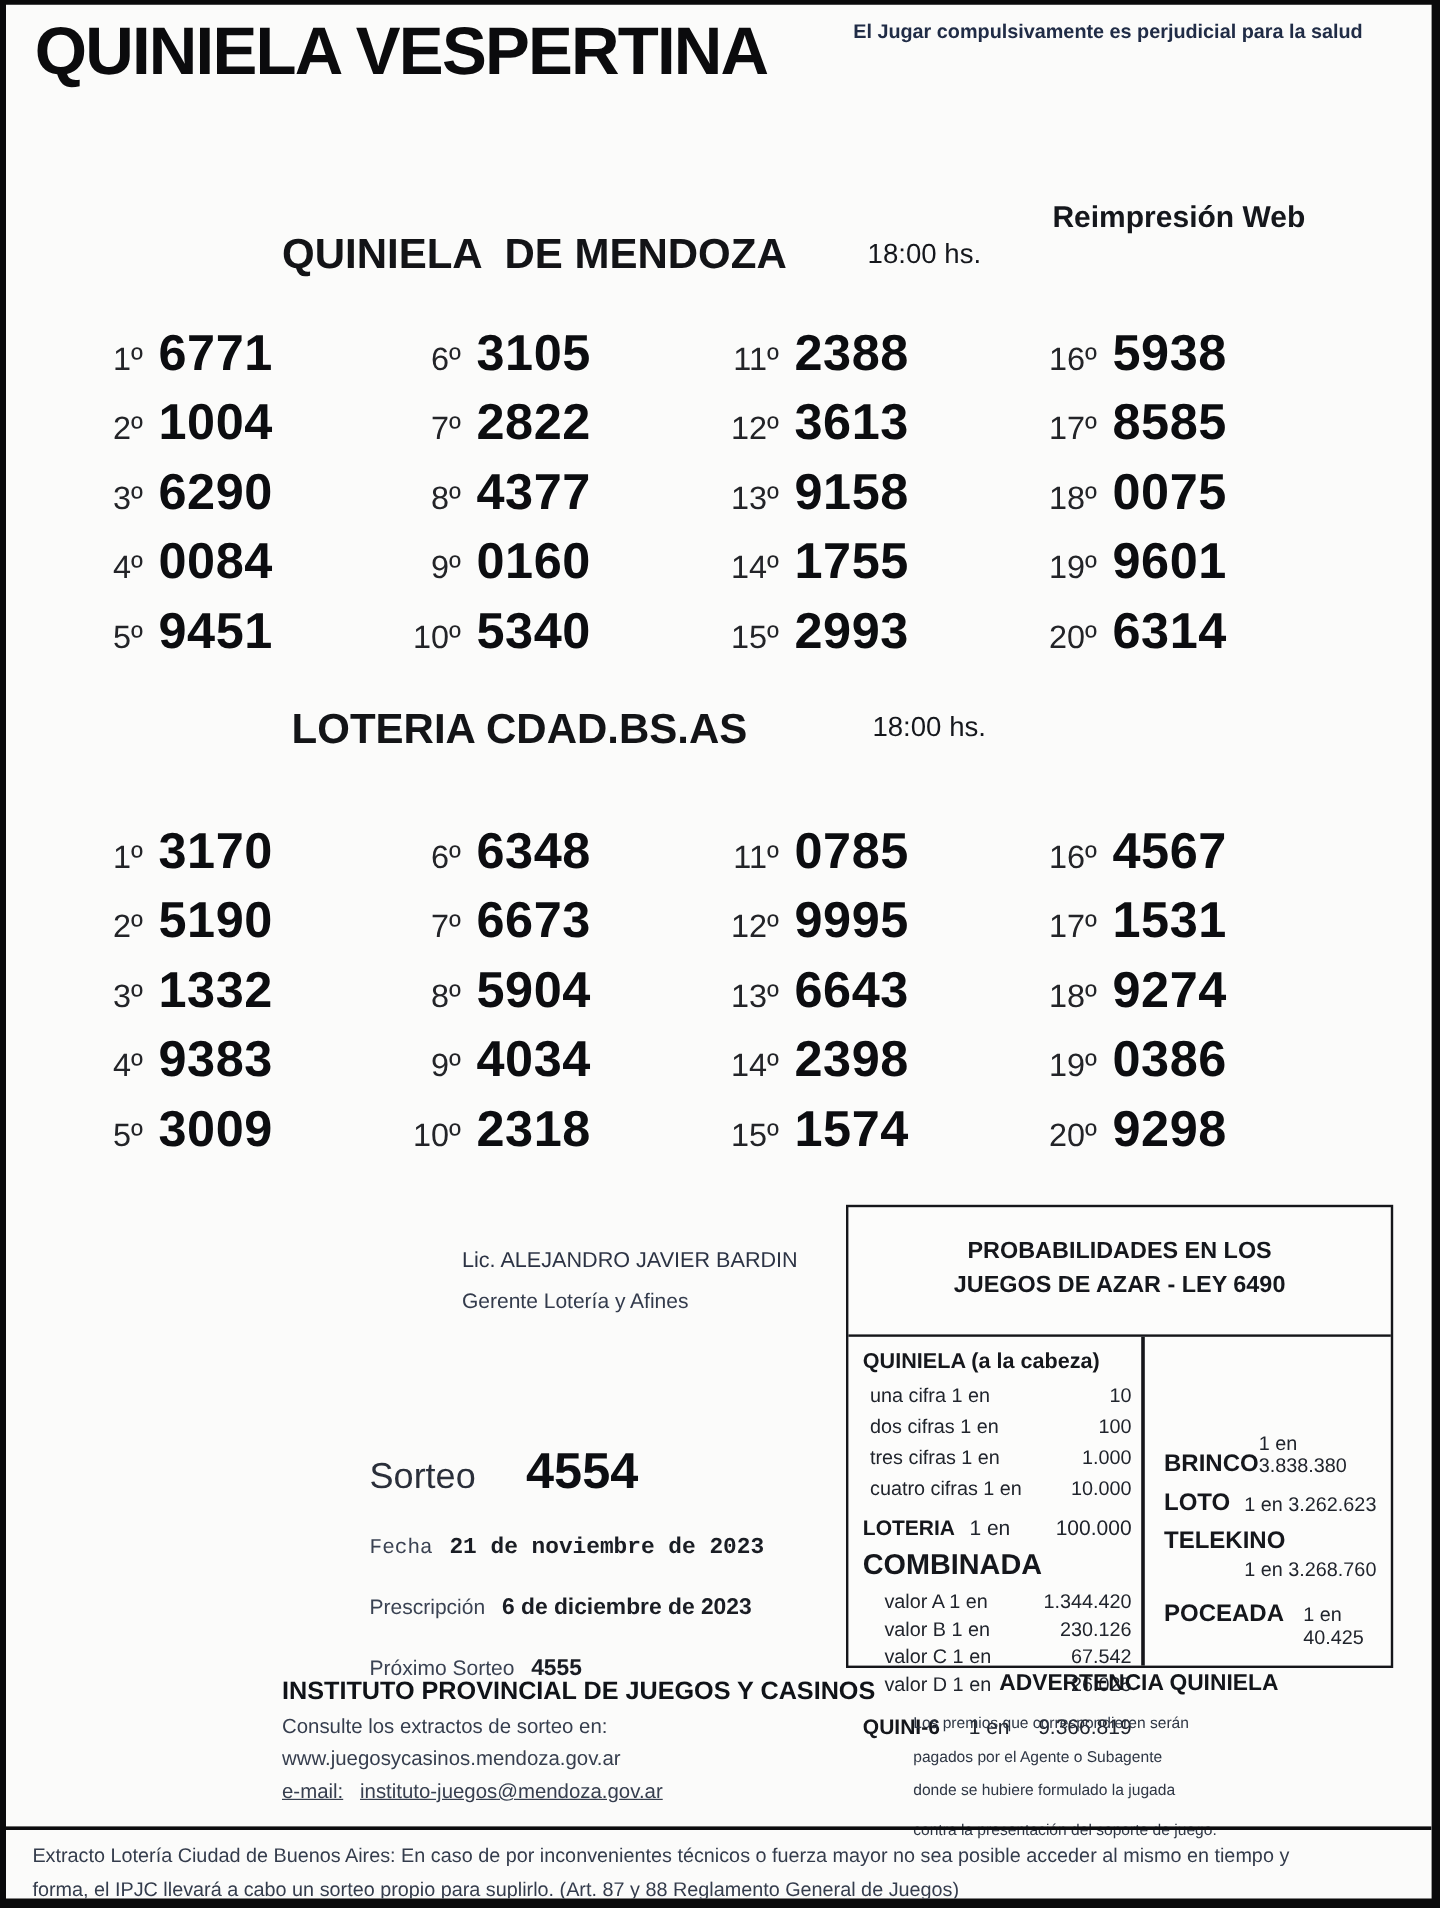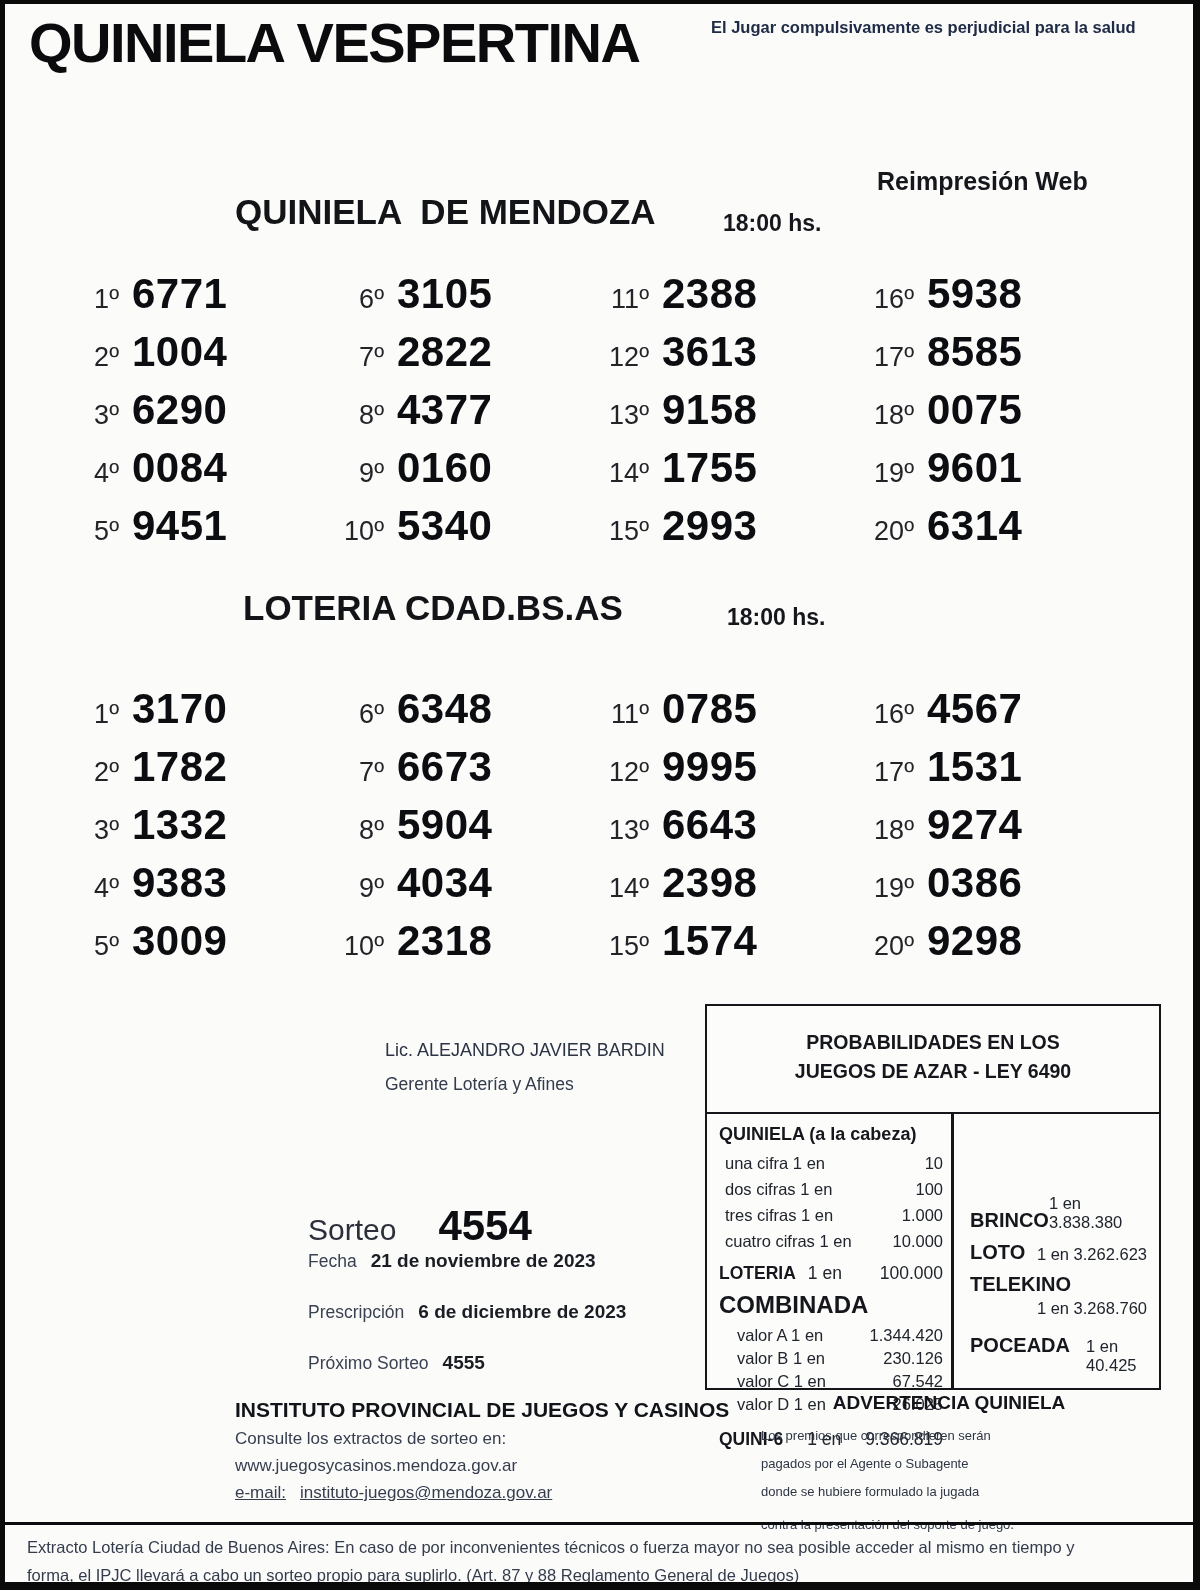--- a/index.html
+++ b/index.html
@@ -11,21 +11,21 @@
     border-style:solid;border-color:#0a0a0b;
     border-top-width:4px;border-left-width:5px;border-right-width:7px;border-bottom-width:8px;
     font-family:"Liberation Sans","DejaVu Sans",sans-serif;
     color:#16181d;
     overflow:hidden;
   }
   .abs{position:absolute;}
   .page-title{left:24px;top:6px;font-size:56px;font-weight:bold;letter-spacing:-1.5px;color:#0b0b0d;}
   .health-warning{left:706px;top:14px;width:470px;font-size:16.5px;font-weight:bold;color:#202c46;}
   .sec-title{font-size:35px;font-weight:bold;color:#131417;white-space:pre;}
-  .sec-time{font-size:23px;font-weight:bold;color:#15171c;margin-top:12px;}
+  .sec-time{font-size:23px;font-weight:normal;color:#15171c;}
   .reprint{left:872px;top:163px;font-size:25px;font-weight:bold;color:#15171c;}
   .sec1-title{left:230px;top:188px;}
   .sec1-time{left:718px;top:194px;}
   .sec2-title{left:238px;top:584px;}
   .sec2-time{left:722px;top:588px;}
   .results-grid{
     display:grid;
     grid-template-columns:265px 265px 265px 265px;
     grid-template-rows:repeat(5,58px);
     grid-auto-flow:column;
@@ -66,21 +66,21 @@
   .g-val{font-size:16.5px;color:#20242c;}
   .g-stack{margin-bottom:12px;}
   .g-stack .g-val{display:block;text-align:right;margin-top:3px;}
   .g-inline{display:flex;align-items:baseline;margin-top:16px;}
   .g-inline .g-val{margin-left:16px;}
   .sorteo{left:303px;top:1198px;}
   .sorteo-main{display:flex;align-items:baseline;}
   .sorteo-label{font-size:30px;color:#2a2f3a;}
   .sorteo-num{margin-left:42px;font-size:42px;font-weight:bold;color:#0d0e12;}
   .s-row{display:flex;align-items:baseline;margin-top:29px;}
-  .s-row.first{margin-top:0;}
+  .s-row.first{margin-top:28px;font-family:Liberation Mono, monospace;}
   .s-label{font-size:17.5px;color:#3a4252;}
   .s-value{margin-left:14px;font-size:19px;font-weight:bold;color:#1a1d24;}
   .institute{left:230px;top:1394px;}
   .inst-name{font-size:21px;font-weight:bold;color:#101318;}
   .inst-line{margin-top:7px;font-size:17px;color:#363e4e;}
   .inst-email{display:flex;text-decoration:underline;}
   .inst-email .v{margin-left:14px;}
   .advertencia{left:748px;top:1388px;width:392px;}
   .adv-title{text-align:center;font-size:19px;font-weight:bold;color:#13151a;}
   .adv-lines{margin-top:8px;padding-left:8px;}
@@ -188,21 +188,21 @@
   <div class="abs sec-title sec2-title">LOTERIA CDAD.BS.AS</div>
   <div class="abs sec-time sec2-time">18:00 hs.</div>
 
   <div class="abs results-grid grid2">
     <div class="cell">
         <span class="ord">1º</span>
         <span class="num">3170</span>
       </div>
     <div class="cell">
         <span class="ord">2º</span>
-        <span class="num">1782</span>
+        <span class="num">5190</span>
       </div>
     <div class="cell">
         <span class="ord">3º</span>
         <span class="num">1332</span>
       </div>
     <div class="cell">
         <span class="ord">4º</span>
         <span class="num">9383</span>
       </div>
     <div class="cell">

